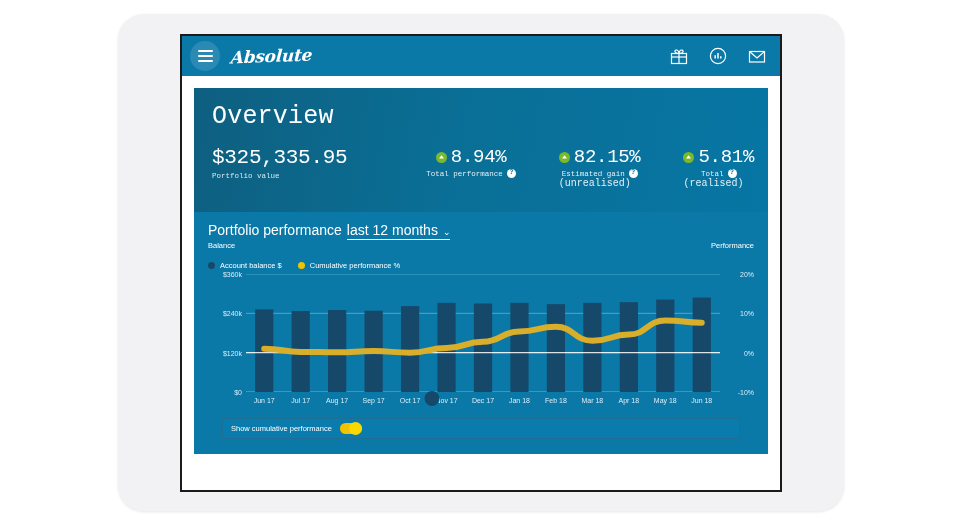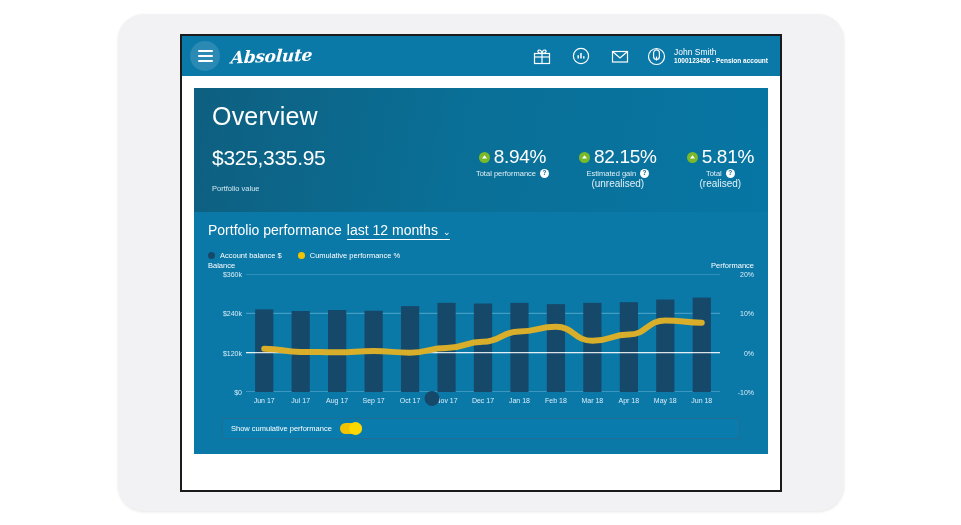--- a/index.html
+++ b/index.html
@@ -83,41 +83,42 @@
     background: #ffffff;
     padding: 12px;
   }
 
   
   #overview-panel {
     position: relative;
     height: 124px;
     background: linear-gradient(100deg, #0e5f80 0%, #0a6f96 45%, #0776a4 100%);
     padding: 14px 18px 0 18px;
+    font-family: Liberation Mono, monospace;
   }
   #page-title {
     color: #ffffff;
     font-size: 25px;
     font-weight: normal;
     letter-spacing: 0.2px;
   }
   #metrics-row {
     position: absolute;
     left: 18px; right: 14px; top: 58px;
     display: flex; align-items: flex-start;
   }
   #portfolio-block { flex: 0 0 auto; }
   #portfolio-value {
     color: #ffffff; font-size: 21px; letter-spacing: -0.3px;
   }
   #portfolio-label {
-    color: #d2e9f3; font-size: 7.5px; margin-top: 14px;
+    color: #d2e9f3; font-size: 7.5px; margin-top: 3px;
   }
   #metrics-spacer { flex: 1 1 auto; }
-  .metric { flex: 0 0 auto; text-align: center; margin-left: 30px; }
+  .metric { flex: 0 0 auto; text-align: left; margin-left: 43px; }
   .metric-value-row {
     display: flex; align-items: center; justify-content: center; gap: 4px;
   }
   .arrow-badge {
     width: 11px; height: 11px; border-radius: 50%;
     background: #7ab929;
     display: flex; align-items: center; justify-content: center;
   }
   .arrow-badge svg { display: block; }
   .metric-value { color: #ffffff; font-size: 19px; letter-spacing: -0.3px; }
@@ -274,33 +275,20 @@
         </svg>
       </div>
 
       <div class="hdr-icon">
         <svg width="20" height="20" viewBox="0 0 20 20" fill="none" stroke="#ffffff" stroke-width="1.2">
           <rect x="2.5" y="5.5" width="15" height="10.5"></rect>
           <polyline points="2.5,5.5 10,12 17.5,5.5"></polyline>
         </svg>
       </div>
 
-      <div id="user-block">
-        <div class="hdr-icon" style="margin-left:0;">
-          <svg width="21" height="21" viewBox="0 0 21 21" fill="none" stroke="#ffffff" stroke-width="1.2">
-            <circle cx="10.5" cy="10.5" r="8"></circle>
-            <path d="M7.6 7.2 a2.9 3.4 0 0 1 5.8 0 v3.3 a2.9 3 0 0 1 -5.8 0 z"></path>
-            <line x1="10.5" y1="10.6" x2="10.5" y2="14.6"></line>
-          </svg>
-        </div>
-        <div id="user-text">
-          <div id="user-name">John Smith</div>
-          <div id="user-account">1000123456 - Pension account</div>
-        </div>
-      </div>
 
     </div>
 
     <div id="app-body">
 
       <div id="overview-panel">
         <div id="page-title">Overview</div>
 
         <div id="metrics-row">
           <div id="portfolio-block">
@@ -361,36 +349,36 @@
       </div>
 
       <div id="chart-panel">
 
         <div id="chart-heading">
           <span>Portfolio performance</span>
           <span id="period-select">
             <span>last 12 months</span>
             <span id="period-caret">⌄</span>
           </span>
+        </div>
+
+        <div id="axis-caption-row">
+          <span class="axis-caption">Balance</span>
+          <span class="axis-caption">Performance</span>
         </div>
 
         <div id="legend-row">
           <span class="legend-item">
             <span class="legend-dot balance"></span>
             <span class="legend-label">Account balance $</span>
           </span>
           <span class="legend-item">
             <span class="legend-dot cumulative"></span>
             <span class="legend-label">Cumulative performance %</span>
           </span>
-        </div>
-
-        <div id="axis-caption-row">
-          <span class="axis-caption">Balance</span>
-          <span class="axis-caption">Performance</span>
         </div>
 
         <div id="plot-area">
           <div id="y-left-ticks">
               <div class="y-tick left" style="top: 100%;">$0</div>
               <div class="y-tick left" style="top: 66.6667%;">$120k</div>
               <div class="y-tick left" style="top: 33.3333%;">$240k</div>
               <div class="y-tick left" style="top: 0%;">$360k</div>
             </div>
           <div id="y-right-ticks">

